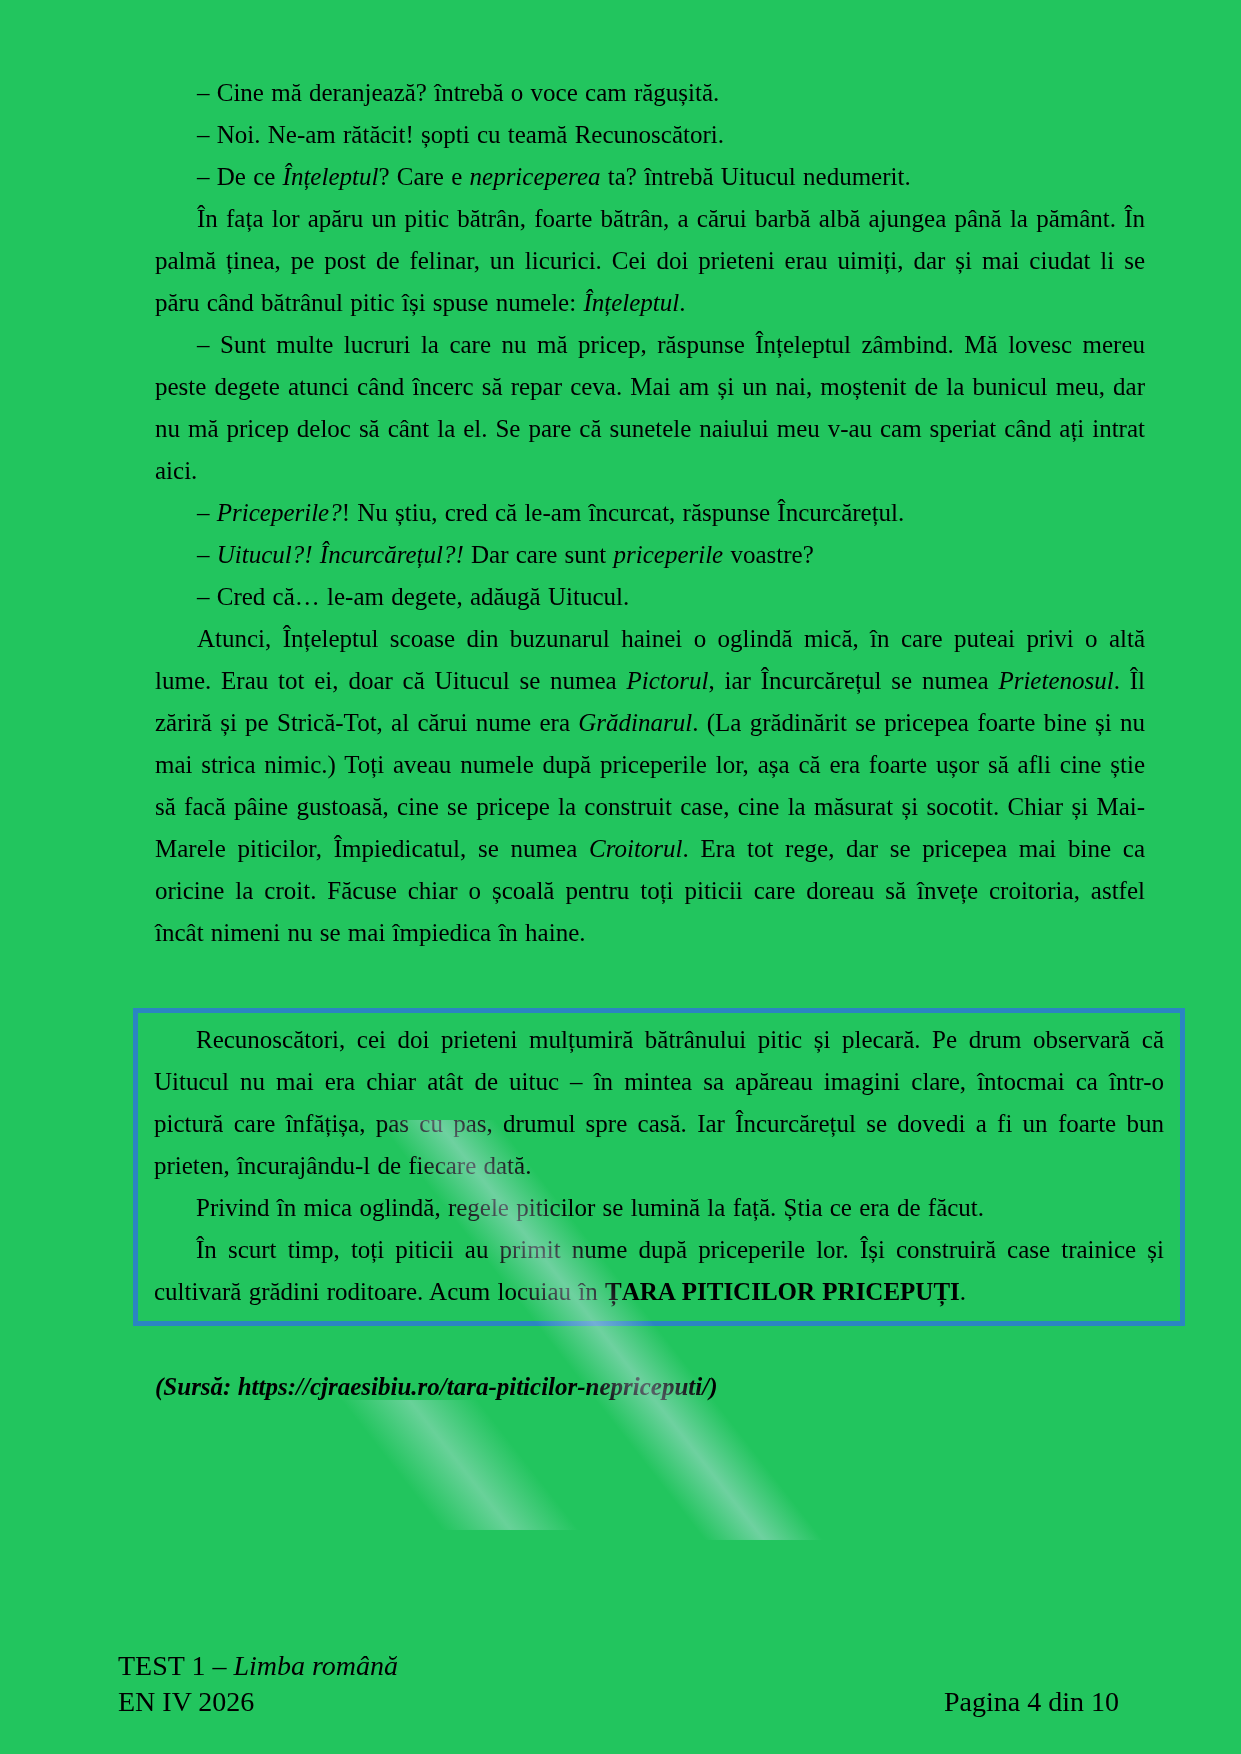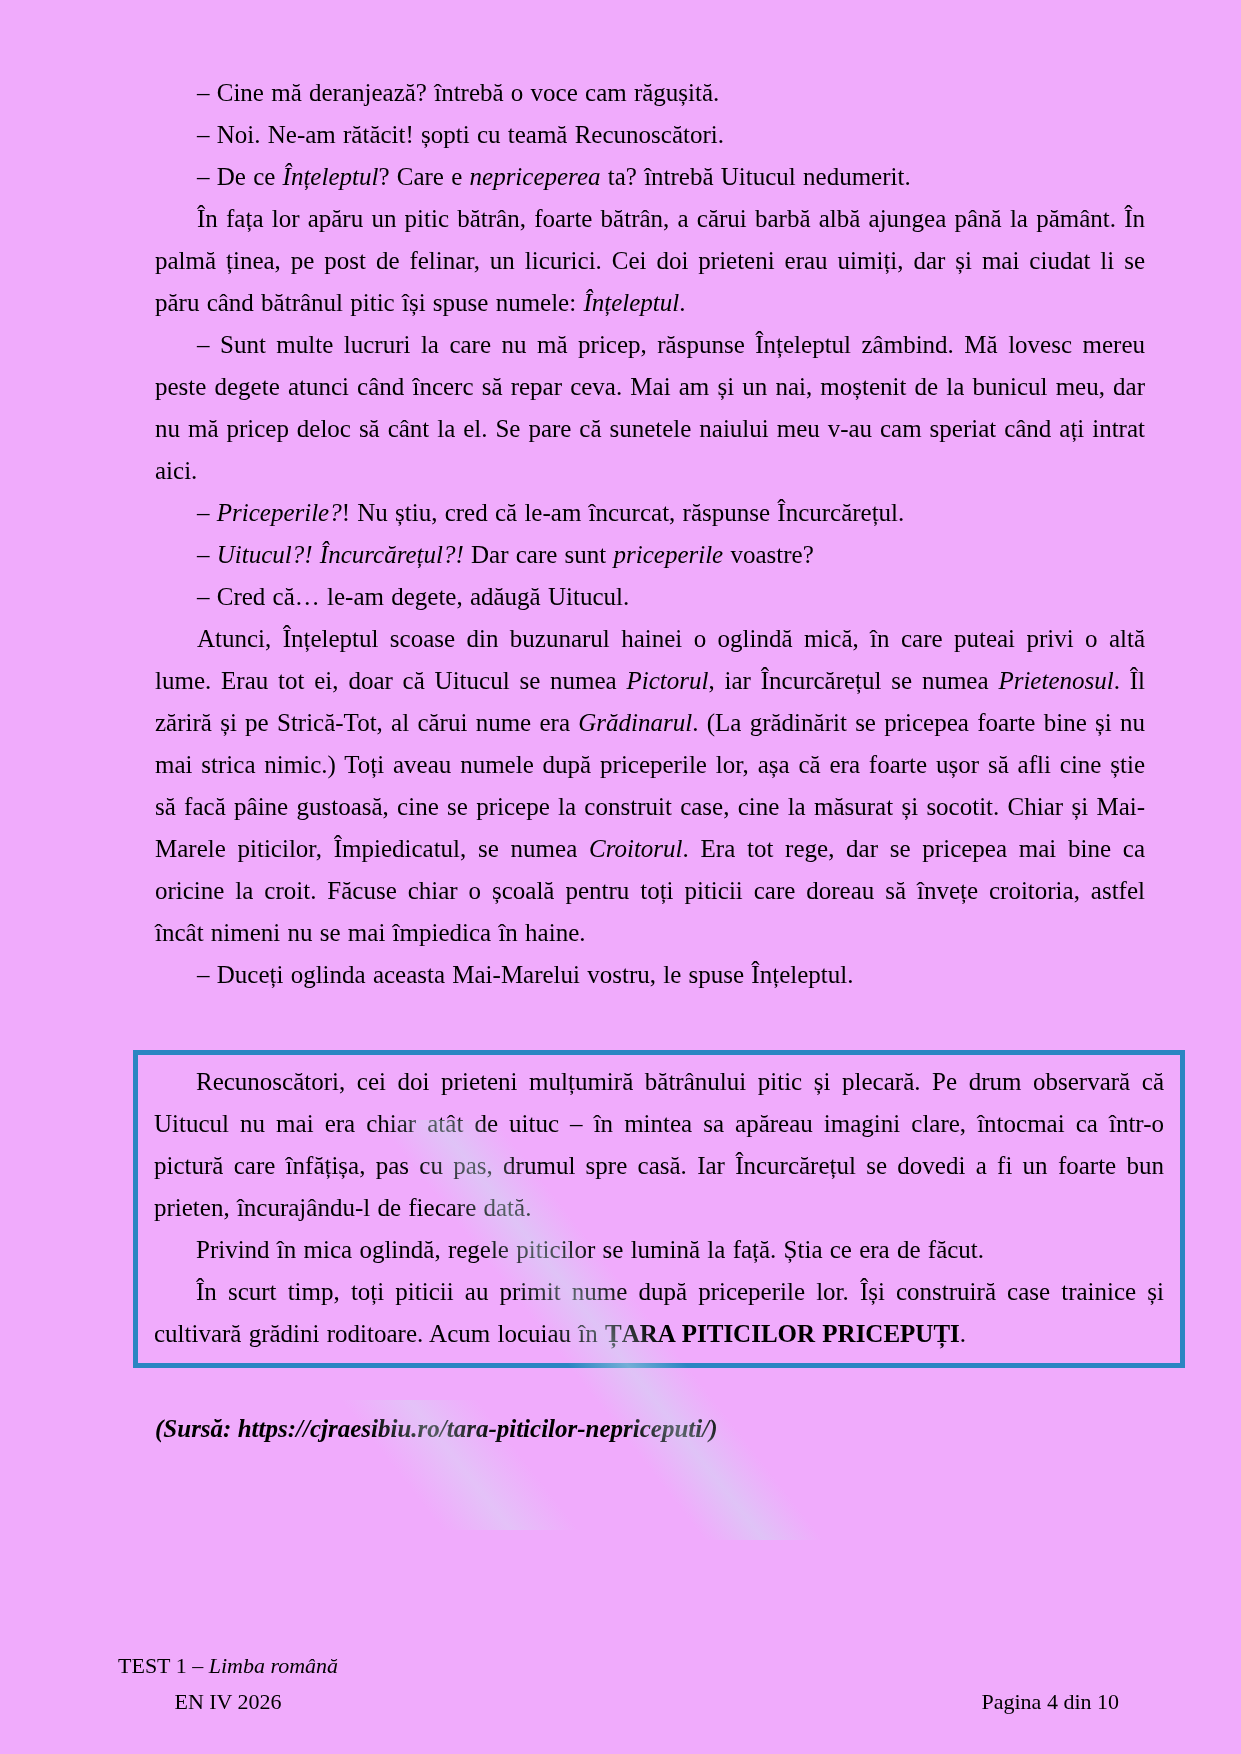--- a/index.html
+++ b/index.html
@@ -1,20 +1,20 @@
 <!DOCTYPE html>
 <html lang="ro"><head>
 <meta charset="utf-8">
 <style>
   html,body{margin:0;padding:0;background:#9a9a9a;}
   .page{
     position:relative;
     width:1241px;height:1754px;
     margin:0 auto;
-    background:#f0abfc;
+    background:#22c55e;
     font-family:"Liberation Serif","DejaVu Serif",serif;
     color:#000;
     overflow:hidden;
   }
   .content{
     position:absolute;
     left:155px;top:72px;
     width:990px;
     z-index:1;
   }
@@ -42,24 +42,23 @@
     font-size:25px;
     line-height:42px;
     text-indent:0;
   }
   .footer{
     position:absolute;
     left:118px;right:122px;top:1648px;
     display:flex;
     justify-content:space-between;
     align-items:flex-end;
-    font-size:22px;
+    font-size:28px;
     line-height:36px;
     z-index:1;
-    text-align:center;
   }
   .footer .col{display:flex;flex-direction:column;}
   
   .watermark{position:absolute;z-index:2;pointer-events:none;}
   .wm-1{
     left:270px;top:1120px;width:660px;height:420px;
     background:linear-gradient(52deg,
       rgba(255,255,255,0) 44%,
       rgba(203,224,240,0.45) 50%,
       rgba(255,255,255,0) 56%);
@@ -85,21 +84,20 @@
     <div id="story-paras">
         <p class="para"><span>– Cine mă deranjează? întrebă o voce cam răgușită.</span></p>
         <p class="para"><span>– Noi. Ne-am rătăcit! șopti cu teamă Recunoscători.</span></p>
         <p class="para"><span>– De ce </span><span class="it">Înțeleptul</span><span>? Care e </span><span class="it">nepriceperea</span><span> ta? întrebă Uitucul nedumerit.</span></p>
         <p class="para"><span>În fața lor apăru un pitic bătrân, foarte bătrân, a cărui barbă albă ajungea până la pământ. În palmă ținea, pe post de felinar, un licurici. Cei doi prieteni erau uimiți, dar și mai ciudat li se păru când bătrânul pitic își spuse numele: </span><span class="it">Înțeleptul</span><span>.</span></p>
         <p class="para"><span>– Sunt multe lucruri la care nu mă pricep, răspunse Înțeleptul zâmbind. Mă lovesc mereu peste degete atunci când încerc să repar ceva. Mai am și un nai, moștenit de la bunicul meu, dar nu mă pricep deloc să cânt la el. Se pare că sunetele naiului meu v-au cam speriat când ați intrat aici.</span></p>
         <p class="para"><span>– </span><span class="it">Priceperile?</span><span>! Nu știu, cred că le-am încurcat, răspunse Încurcărețul.</span></p>
         <p class="para"><span>– </span><span class="it">Uitucul?! Încurcărețul?!</span><span> Dar care sunt </span><span class="it">priceperile</span><span> voastre?</span></p>
         <p class="para"><span>– Cred că… le-am degete, adăugă Uitucul.</span></p>
         <p class="para"><span>Atunci, Înțeleptul scoase din buzunarul hainei o oglindă mică, în care puteai privi o altă lume. Erau tot ei, doar că Uitucul se numea </span><span class="it">Pictorul</span><span>, iar Încurcărețul se numea </span><span class="it">Prietenosul</span><span>. Îl zăriră și pe Strică-Tot, al cărui nume era </span><span class="it">Grădinarul</span><span>. (La grădinărit se pricepea foarte bine și nu mai strica nimic.) Toți aveau numele după priceperile lor, așa că era foarte ușor să afli cine știe să facă pâine gustoasă, cine se pricepe la construit case, cine la măsurat și socotit. Chiar și Mai-Marele piticilor, Împiedicatul, se numea </span><span class="it">Croitorul</span><span>. Era tot rege, dar se pricepea mai bine ca oricine la croit. Făcuse chiar o școală pentru toți piticii care doreau să învețe croitoria, astfel încât nimeni nu se mai împiedica în haine.</span></p>
-        <p class="para"><span>– Duceți oglinda aceasta Mai-Marelui vostru, le spuse Înțeleptul.</span></p>
       </div>
 
     <section class="quote-box" style="border-color: rgb(43, 133, 194);">
       <div>
           <p class="para"><span>Recunoscători, cei doi prieteni mulțumiră bătrânului pitic și plecară. Pe drum observară că Uitucul nu mai era chiar atât de uituc – în mintea sa apăreau imagini clare, întocmai ca într-o pictură care înfățișa, pas cu pas, drumul spre casă. Iar Încurcărețul se dovedi a fi un foarte bun prieten, încurajându-l de fiecare dată.</span></p>
           <p class="para"><span>Privind în mica oglindă, regele piticilor se lumină la față. Știa ce era de făcut.</span></p>
           <p class="para"><span>În scurt timp, toți piticii au primit nume după priceperile lor. Își construiră case trainice și cultivară grădini roditoare. Acum locuiau în </span><span class="bd">ȚARA PITICILOR PRICEPUȚI</span><span>.</span></p>
         </div>
     </section>
 

